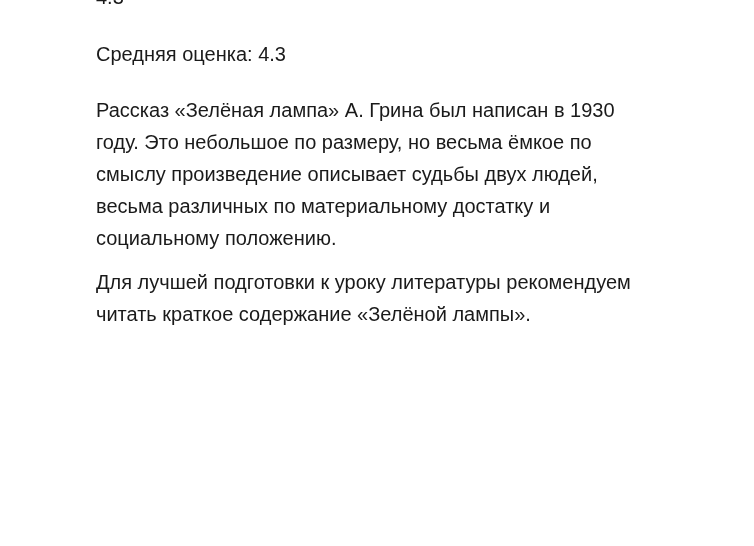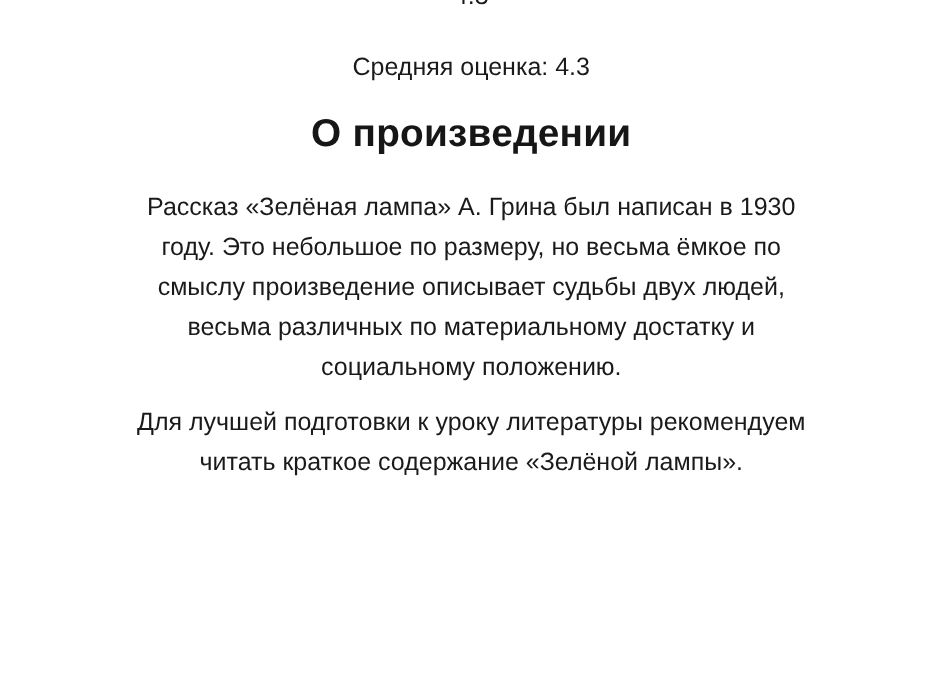--- a/index.html
+++ b/index.html
@@ -15,21 +15,20 @@
     font-family: "Liberation Sans", sans-serif;
     -webkit-font-smoothing: antialiased;
   }
   .article {
     width: 586px;
     padding: 0 84px;
   }
   p, h2 {
     margin: 12px;
     padding: 0;
-    text-align: center;
   }
   .rating-value {
     font-size: 20px;
     line-height: 32px;
     margin-top: -19px; 
   }
   .meta-line {
     font-size: 20px;
     line-height: 32px;
   }
@@ -63,19 +62,18 @@
 </style>
 </head>
 <body>
 
 <main class="article">
   <p class="rating-value">4.3</p>
 
   <p class="meta-line meta-avg">Средняя оценка: 4.3</p>
 
 
-  <h2 class="section-heading">О произведении</h2>
 
   <p class="para para-1">Рассказ «Зелёная лампа» А. Грина был написан в 1930 году. Это небольшое по размеру, но весьма ёмкое по смыслу произведение описывает судьбы двух людей, весьма различных по материальному достатку и социальному положению.</p>
 
 
   <p class="para para-3">Для лучшей подготовки к уроку литературы рекомендуем читать краткое содержание «Зелёной лампы».</p>
 </main>
 
 </body></html>

